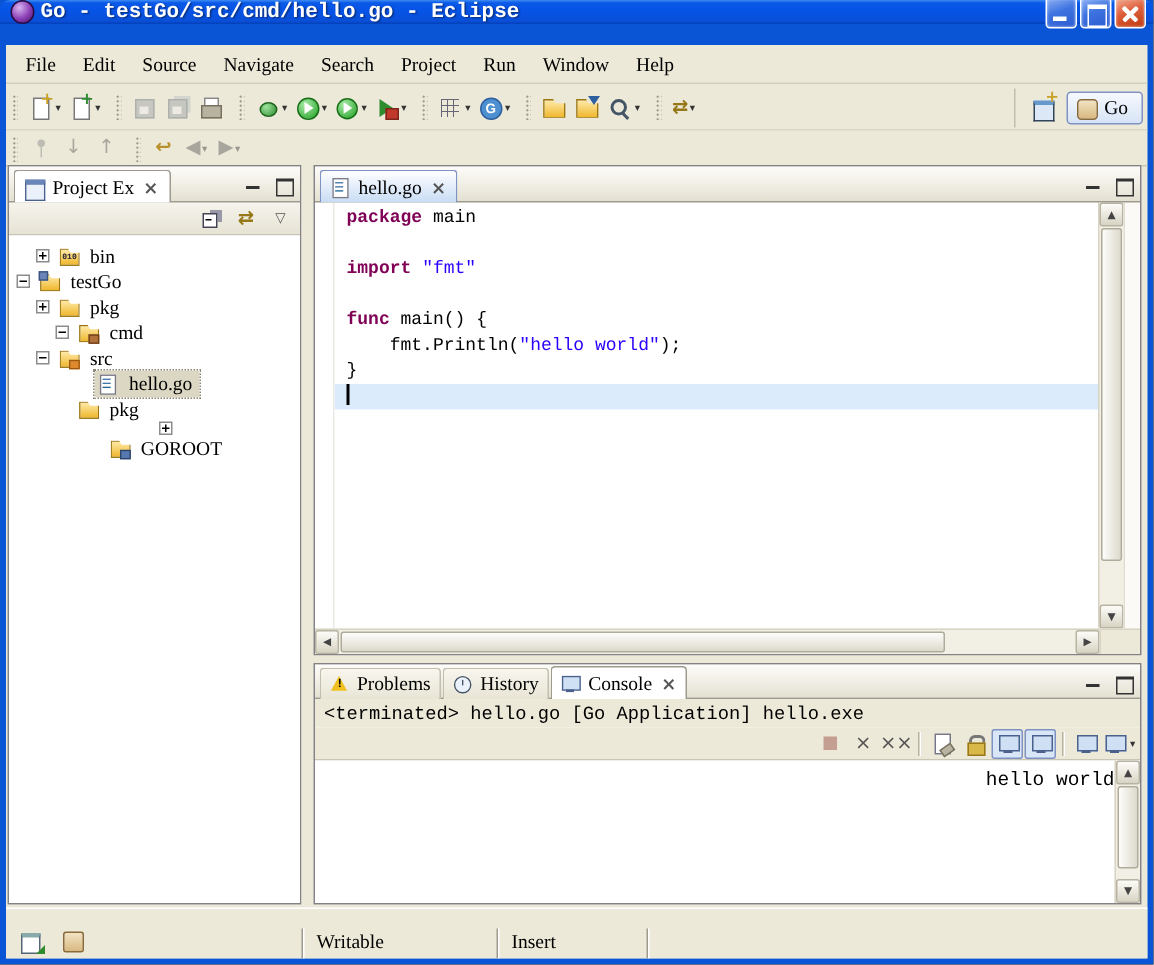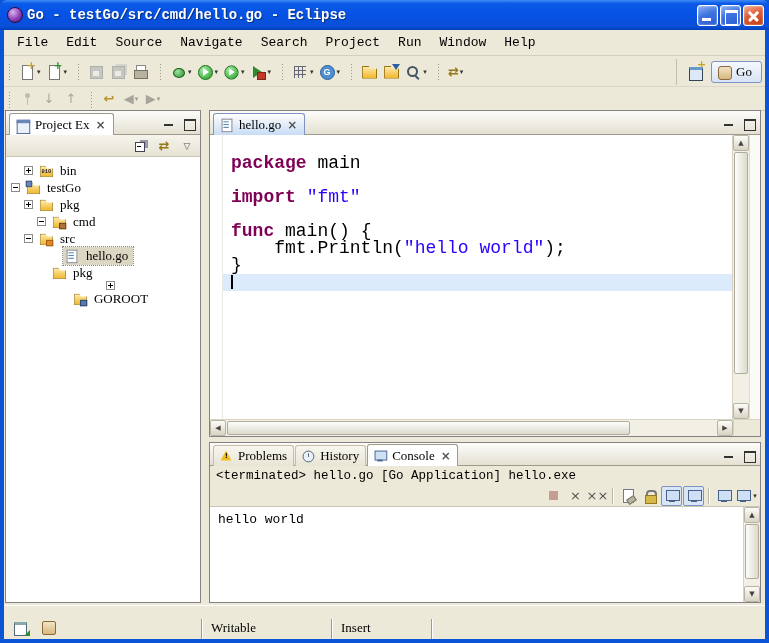--- a/index.html
+++ b/index.html
@@ -1,37 +1,37 @@
 <!DOCTYPE html>
 <html style="--kw: #7F0055; --str: #2A00FF; --curline: #DCEBFB;"><head>
 <meta charset="utf-8">
 <style>
   html,body{margin:0;padding:0;background:#555;}
   *{box-sizing:border-box;}
   .window{position:relative;width:769px;height:643px;background:#0A54D6;font-family:"Liberation Serif",serif;font-size:13px;color:#000;overflow:hidden;}
   
-  .titlebar{position:absolute;top:0;left:0;right:0;height:30px;border-radius:7px 7px 0 0;
+  .titlebar{position:absolute;top:0;left:0;right:0;height:16px;border-radius:7px 7px 0 0;
     background:linear-gradient(180deg,#3E8CF3 0%,#0A59E8 12%,#0653E6 45%,#0A4FD8 88%,#0340B8 100%);
     display:flex;align-items:center;padding:0 5px;}
   .app-icon{width:16px;height:16px;border-radius:50%;margin:0 4px 0 2px;
     background:radial-gradient(circle at 35% 30%,#D8B4F0 0%,#8A3EB4 55%,#4A1268 100%);border:1px solid #2A0A40;flex:none;}
   .title-text{color:#fff;font:bold 14px "Liberation Mono",monospace;text-shadow:1px 1px 1px #09307E;white-space:nowrap;overflow:hidden;flex:1;}
   .wbtns{display:flex;gap:2px;}
   .wb{width:21px;height:21px;border:1px solid #fff;border-radius:3px;position:relative;flex:none;
     background:linear-gradient(160deg,#8FB2F5 0%,#3E73E0 45%,#2B5BD0 100%);box-shadow:inset 0 0 2px rgba(255,255,255,.7);}
   .wb-min::before{content:"";position:absolute;left:4px;bottom:4px;width:9px;height:3px;background:#fff;}
   .wb-max::before{content:"";position:absolute;left:4px;top:4px;width:11px;height:11px;border:1px solid #fff;border-top:3px solid #fff;}
   .wb-close{background:linear-gradient(160deg,#F4AE96 0%,#DD5F3A 45%,#BE3A10 100%);}
   .wb-close::before,.wb-close::after{content:"";position:absolute;left:3px;top:9px;width:13px;height:2.5px;background:#fff;border-radius:1px;}
   .wb-close::before{transform:rotate(45deg);} .wb-close::after{transform:rotate(-45deg);}
   
   .content{position:absolute;left:4px;right:4px;top:30px;bottom:4px;background:#ECE9D8;overflow:hidden;}
   
   .menubar{position:absolute;left:0;top:0;right:0;height:26px;display:flex;align-items:center;padding-left:4px;border-bottom:1px solid #D4D0C0;}
-  .menu-item{padding:3px 9px;cursor:default;white-space:nowrap;font-family:Liberation Mono, monospace;}
+  .menu-item{padding:3px 9px;cursor:default;white-space:nowrap;}
   
   .tbrow{position:absolute;left:0;right:0;display:flex;align-items:center;padding:1px 3px;gap:2px;}
   .tbrow1{top:27px;height:30px;border-bottom:1px solid #DAD7C8;}
   .tbrow2{top:58px;height:23px;border-bottom:1px solid #C9C6B6;}
   .tb-group{display:flex;align-items:center;margin-right:5px;}
   .tb-grip{width:4px;height:17px;margin:0 4px 0 1px;background-image:radial-gradient(#9A968A 38%,transparent 40%);background-size:3px 3px;}
   .tb-btn{display:flex;align-items:center;justify-content:center;min-width:22px;height:24px;padding:0 1px;border:1px solid transparent;border-radius:2px;}
   .tb-btn.disabled{opacity:.45;filter:grayscale(.7);}
   .dd{font-size:7px;color:#333;margin-left:1px;font-family:"DejaVu Sans",sans-serif;}
   .tglyph{font-family:"DejaVu Sans",sans-serif;font-size:13px;line-height:18px;color:#555;}
@@ -125,21 +125,21 @@
   .exp.plus::after{content:"";position:absolute;left:3px;top:1px;width:1px;height:5px;background:#000;}
   .exp-spacer{width:13px;flex:none;}
   .nodebox{display:flex;align-items:center;padding:0 3px 0 0;}
   .nodebox .ticon{margin-right:3px;transform:scale(.9);}
   .nodebox.selected{background:#DCD7C3;outline:1px dotted #8A8678;}
   .tlabel{padding:0 2px;}
   
   .ebody{flex:1;display:flex;min-height:0;}
   .eb-main{flex:1;display:flex;min-width:0;}
   .ruler{width:13px;flex:none;background:#fff;border-right:1px solid #EAEAE4;}
-  .codearea{flex:1;min-width:0;padding-top:20px;font-family:"Liberation Mono",monospace;font-size:18px;line-height:17px;overflow:hidden;position:relative;}
+  .codearea{flex:1;min-width:0;padding-top:2px;font-family:"Liberation Mono",monospace;font-size:12px;line-height:17px;overflow:hidden;position:relative;}
   .code-line{height:17px;white-space:pre;padding-left:8px;}
   .code-line.current{background:var(--curline,#DCEBFB);}
   .tok-kw{color:var(--kw,#7F0055);font-weight:bold;}
   .tok-str{color:var(--str,#2A00FF);}
   .tok-pl{color:#000;}
   .caret{display:inline-block;width:2px;height:14px;background:#000;vertical-align:-2px;}
   .overview{width:11px;flex:none;background:#FBFAF6;border-left:1px solid #E0DCD0;}
   
   .vscroll{width:17px;flex:none;background:#F2F0E4;border-left:1px solid #D8D4C4;display:flex;flex-direction:column;}
   .hscroll{height:17px;flex:none;background:#F2F0E4;border-top:1px solid #D8D4C4;display:flex;}
@@ -152,21 +152,21 @@
   .corner{width:27px;flex:none;background:#ECE9D8;border-left:1px solid #D8D4C4;}
   
   .clabel{height:19px;flex:none;background:#ECE9D8;display:flex;align-items:center;padding-left:6px;
     font-family:"Liberation Mono",monospace;font-size:12.5px;white-space:nowrap;overflow:hidden;}
   .ctoolbar{height:22px;flex:none;background:#ECE9D8;border-bottom:1px solid #C9C6B6;display:flex;align-items:center;justify-content:flex-end;padding-right:4px;gap:1px;}
   .cb-btn{width:21px;height:20px;display:flex;align-items:center;justify-content:center;border:1px solid transparent;border-radius:2px;position:relative;}
   .cb-btn.disabled{opacity:.45;filter:grayscale(.4);}
   .cb-btn.pressed{border-color:#7E93C4;background:#D9E6F8;}
   .cb-sep{width:1px;height:16px;background:#B8B4A4;margin:0 3px;box-shadow:1px 0 0 #fff;}
   .coutput{flex:1;display:flex;min-height:0;background:#fff;}
-  .cout-text{flex:1;padding:4px 0 0 8px;font-family:"Liberation Mono",monospace;font-size:13px;line-height:17px;white-space:pre;}
+  .cout-text{flex:1;padding:4px 0 0 8px;font-family:"Liberation Mono",monospace;font-size:13px;line-height:17px;white-space:pre;text-align:right;}
   
   .statusbar{position:absolute;left:0;right:0;bottom:0;height:34px;background:#ECE9D8;border-top:1px solid #fff;display:flex;align-items:flex-end;padding-top:2px;}
   .sb-cell{height:22px;display:flex;align-items:center;padding:0 8px;white-space:nowrap;}
   .sb-trim{width:197px;gap:10px;padding-left:8px;}
   .groove{width:2px;height:20px;border-left:1px solid #9E9A8E;border-right:1px solid #fff;}
   .sb-writable{width:128px;}
   .sb-insert{width:98px;}
   
   .persp{margin-left:auto;display:flex;align-items:center;gap:4px;border-left:1px solid #C2BEAE;padding-left:8px;height:26px;}
   .persp-go-btn{display:flex;align-items:center;gap:3px;padding:1px 9px 1px 3px;border:1px solid #7E93C4;border-radius:3px;background:linear-gradient(#F6F9FE,#D7E4F6);}

